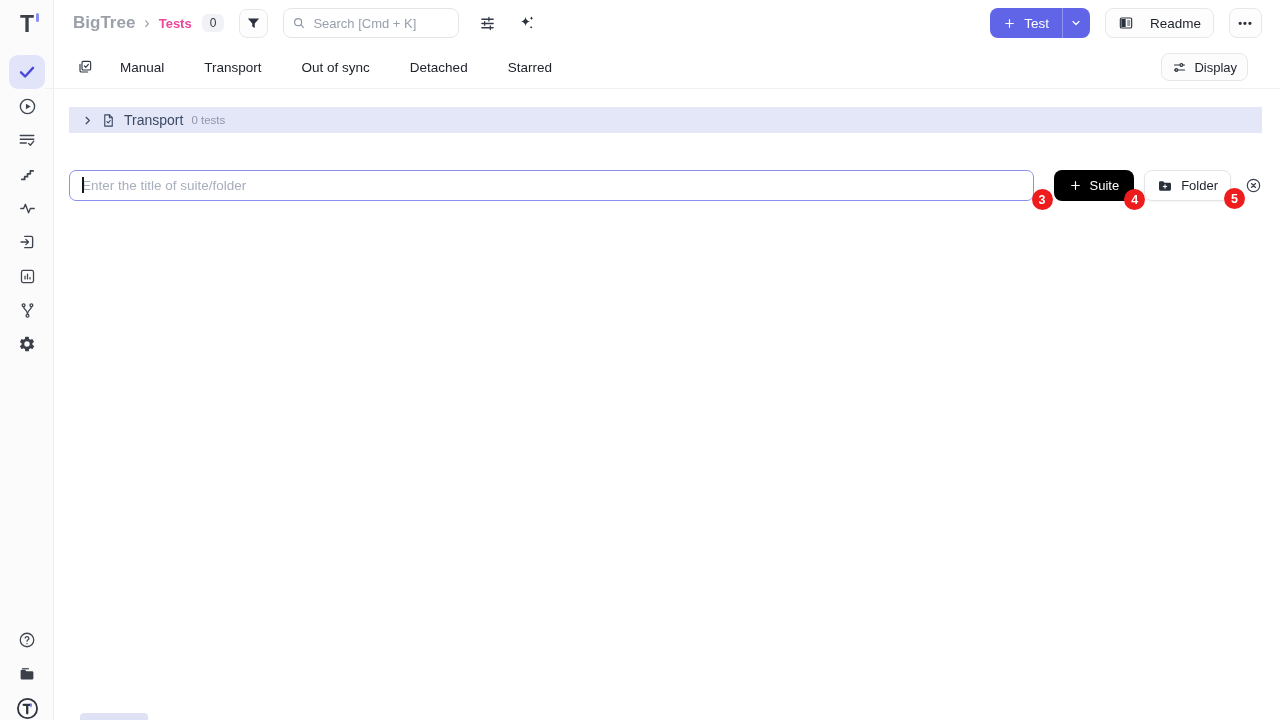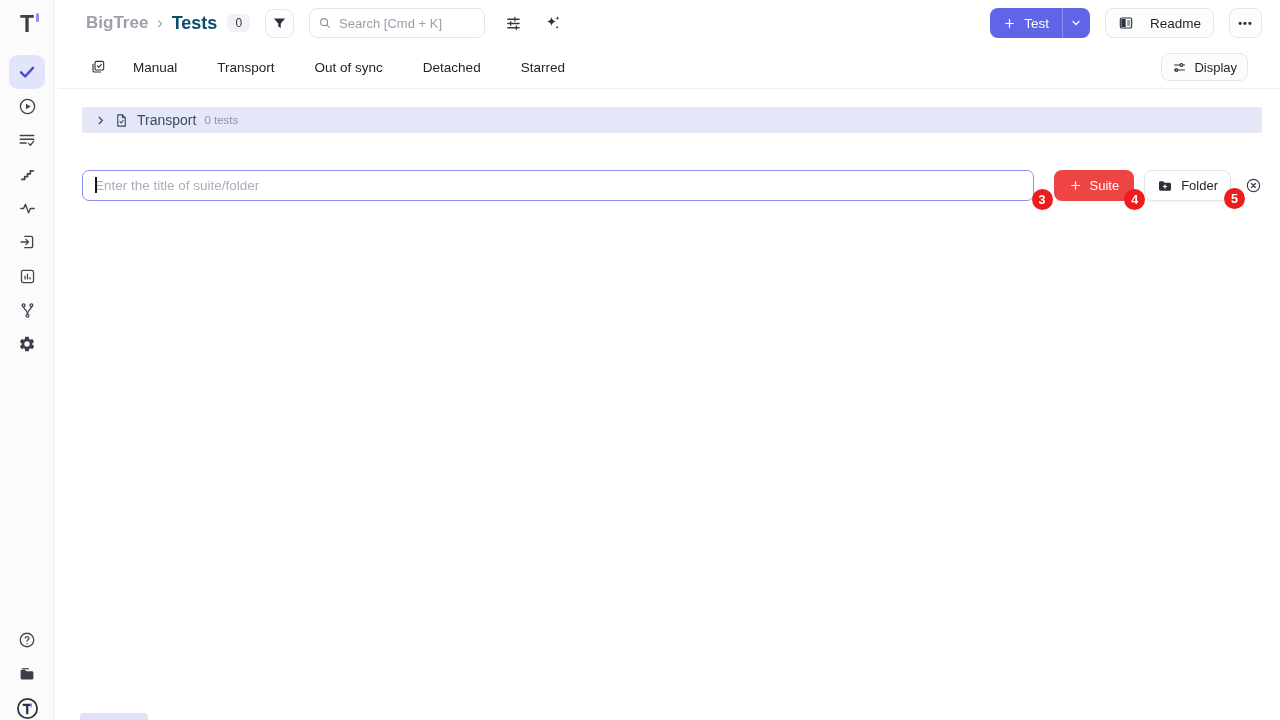--- a/index.html
+++ b/index.html
@@ -15,27 +15,27 @@
   .tlogo { position:relative; font-weight:800; font-size:23px; color:#3b3f46; line-height:1; }
   .tlogo i { position:absolute; top:0; right:-5px; width:3px; height:9px;
     background:#8a90f0; border-radius:2px; display:block; }
   .nav { position:absolute; top:55px; left:9px; display:flex; flex-direction:column; }
   .nav-bottom { position:absolute; top:623px; left:9px; display:flex; flex-direction:column; }
   .nav-item { width:36px; height:34px; display:flex; align-items:center;
     justify-content:center; cursor:pointer; border-radius:9px; }
   .nav-item.active { background:#e2e5fa; }
 
   
-  .main { position:absolute; left:58px; top:0; right:0; }
+  .main { position:absolute; left:45px; top:0; right:0; }
 
   
   .header { height:46px; display:flex; align-items:center; padding:0 18px 0 28px; }
   .crumb-project { font-size:17px; font-weight:600; color:#9ba0a9; }
   .crumb-sep { font-size:16px; color:#9ba0a9; margin:0 9px; }
-  .crumb-current { font-size:18px; font-weight:700; color:#0c4a6e; }
+  .crumb-current { font-size:13px; font-weight:700; color:#ec4899; }
   .count-pill { margin-left:10px; background:#f1f2f5; color:#30363f; font-size:12px;
     padding:3px 8px; border-radius:6px; line-height:1; }
   .icon-btn { border:1px solid #e5e7ea; border-radius:8px; background:#fdfdfe;
     display:flex; align-items:center; justify-content:center; cursor:pointer; }
   .filter-btn { width:29px; height:29px; margin-left:15px; }
   .search-box { margin-left:15px; width:176px; height:30px; border:1px solid #e3e5e9;
     border-radius:8px; display:flex; align-items:center; padding:0 8px; background:#fff; }
   .search-box input { border:none; outline:none; width:100%; margin-left:7px;
     font-size:13px; color:#30363f; font-family:"Liberation Sans", sans-serif; background:transparent; }
   .search-box input::placeholder { color:#99a0ad; }
@@ -71,21 +71,21 @@
   .suite-row .file { margin-left:8px; }
 
   .form-row { margin-top:37px; display:flex; align-items:center; }
   .input-wrap { position:relative; flex:1; height:31px; }
   .title-input { width:100%; height:31px; border:1.5px solid #8b90ef; border-radius:7px;
     padding:0 12px; font-size:13.5px; color:#30363f; outline:none; background:#fff;
     font-family:"Liberation Sans", sans-serif; }
   .title-input::placeholder { color:#a7aebc; }
   .caret-bar { position:absolute; left:13px; top:7px; width:1.5px; height:16px; background:#15171c; }
   .suite-btn { position:relative; margin-left:20px; height:31px; border:none; cursor:pointer;
-    background:#ef4444; color:#fff; border-radius:8px; display:flex; align-items:center;
+    background:#000000; color:#fff; border-radius:8px; display:flex; align-items:center;
     gap:8px; padding:0 15px; font-size:13px; font-weight:500;
     font-family:"Liberation Sans", sans-serif; }
   .folder-btn { position:relative; margin-left:10px; height:31px; cursor:pointer;
     background:#fff; border:1px solid #e3e5e9; border-radius:8px; display:flex;
     align-items:center; gap:8px; padding:0 12px; font-size:13px; color:#1d2129;
     box-shadow:0 1px 2px rgba(20,20,40,0.05); font-family:"Liberation Sans", sans-serif; }
   .close-x { margin-left:14px; cursor:pointer; }
 
   .num-badge { position:absolute; width:21px; height:21px; border-radius:50%;
     background:#ee1c1c; color:#fff; font-size:12.5px; font-weight:700;

